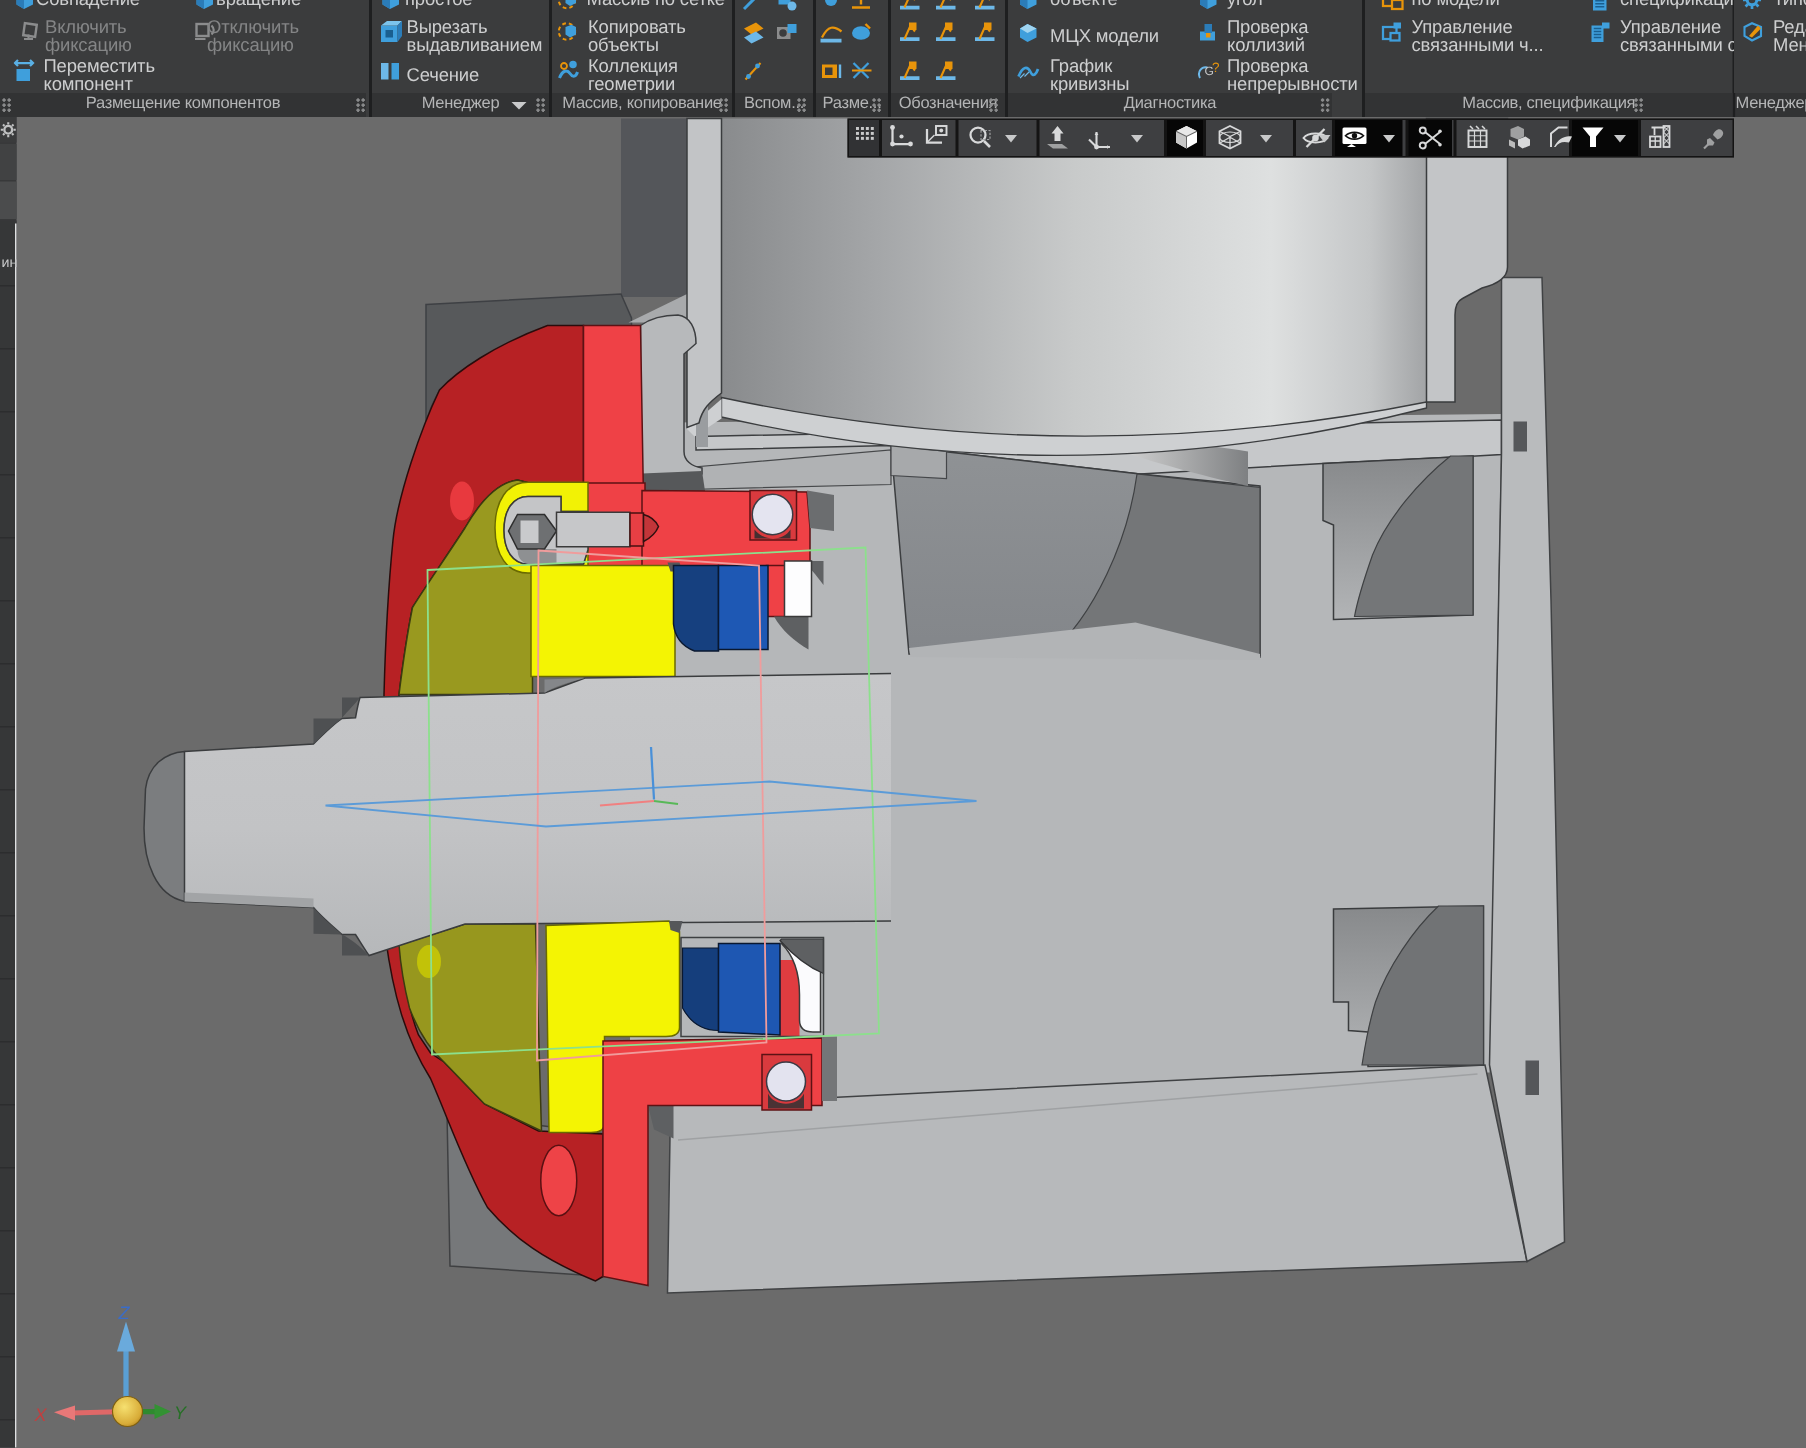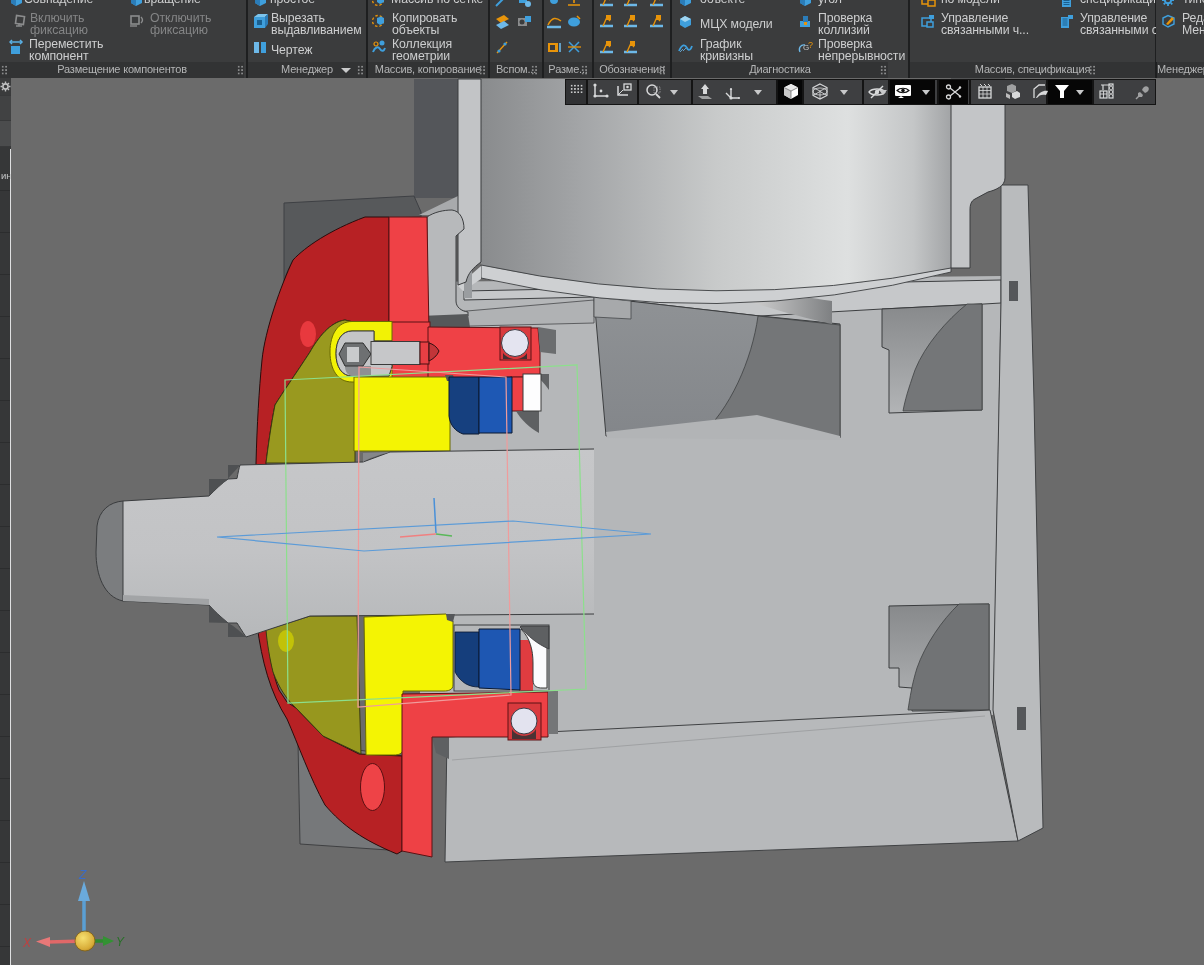--- a/index.html
+++ b/index.html
@@ -250,39 +250,39 @@
         <path d="M3,5 L8,2.5 L14,5 L14,11 L8,14 L3,11 Z" fill="#3f9fdc"></path>
         <path d="M3,5 L8,7.5 L14,5 L8,2.5 Z" fill="#7cc4ec"></path>
         <path d="M8,7.5 L8,14 L3,11 L3,5 Z" fill="#2b7cb8"></path>
       </svg>
       <div class="itm" style="left:144px;top:-7px">вращение</div>
       <svg class="ic" style="left:128px;top:13px" viewBox="0 0 17 17">
         <rect x="3" y="3" width="8" height="8" fill="none" stroke="#8b8c8d" stroke-width="1.6"></rect>
         <path d="M13,4 C15,6 15,8 13,10" stroke="#8b8c8d" stroke-width="1.4" fill="none"></path>
         <path d="M2,13 L9,13" stroke="#8b8c8d" stroke-width="1.4"></path>
       </svg>
-      <div class="itm dis" style="left:150px;top:12px">Отключить<br>фиксацию</div>
+      <div class="itm dis" style="left:138px;top:12px">Отключить<br>фиксацию</div>
       <svg class="ic" style="left:252px;top:-8px" viewBox="0 0 17 17">
         <path d="M3,5 L8,2.5 L14,5 L14,11 L8,14 L3,11 Z" fill="#3f9fdc"></path>
         <path d="M3,5 L8,7.5 L14,5 L8,2.5 Z" fill="#7cc4ec"></path>
         <path d="M8,7.5 L8,14 L3,11 L3,5 Z" fill="#2b7cb8"></path>
       </svg>
       <div class="itm" style="left:270px;top:-7px">простое</div>
       <svg class="ic" style="left:252px;top:13px" viewBox="0 0 17 17">
         <rect x="2" y="4" width="11" height="11" fill="#3f9fdc"></rect>
         <rect x="5" y="7" width="5" height="5" fill="#1a5f8f"></rect>
         <path d="M2,4 L6,1 L16,1 L13,4 Z" fill="#7cc4ec"></path>
         <path d="M13,4 L16,1 L16,11 L13,15 Z" fill="#2b7cb8"></path>
       </svg>
       <div class="itm" style="left:271px;top:12px">Вырезать<br>выдавливанием</div>
       <svg class="ic" style="left:252px;top:39px" viewBox="0 0 17 17">
         <rect x="2" y="3" width="5" height="11" fill="#6db8e8"></rect>
         <rect x="9" y="3" width="5" height="11" fill="#3f9fdc"></rect>
       </svg>
-      <div class="itm" style="left:271px;top:44px">Чертеж</div>
+      <div class="itm" style="left:271px;top:44px">Сечение</div>
       <svg class="ic" style="left:371px;top:-8px" viewBox="0 0 17 17">
         <circle cx="7" cy="8" r="5.5" fill="none" stroke="#e8940a" stroke-width="1.3" stroke-dasharray="2.5 2"></circle>
         <path d="M6,5 L10,3.5 L13,5 L13,10 L9,12 L6,10 Z" fill="#3f9fdc"></path>
       </svg>
       <div class="itm" style="left:391px;top:-7px">Массив по сетке</div>
       <svg class="ic" style="left:371px;top:13px" viewBox="0 0 17 17">
         <circle cx="7" cy="8" r="5.5" fill="none" stroke="#e8940a" stroke-width="1.3" stroke-dasharray="2.5 2"></circle>
         <path d="M6,5 L10,3.5 L13,5 L13,10 L9,12 L6,10 Z" fill="#3f9fdc"></path>
       </svg>
       <div class="itm" style="left:392px;top:12px">Копировать<br>объекты</div>

